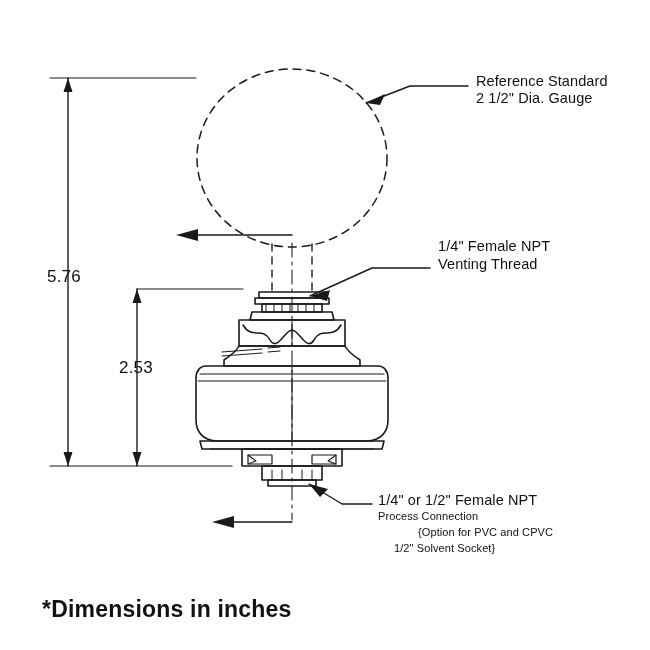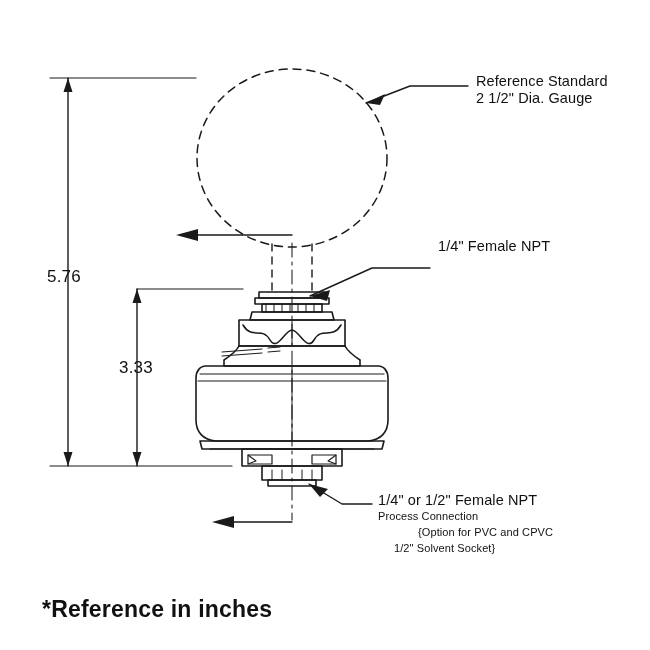--- a/index.html
+++ b/index.html
@@ -167,27 +167,28 @@
         <path d="M 282 470 L 282 480" stroke-width="1"></path>
         <path d="M 302 470 L 302 480" stroke-width="1"></path>
         <path d="M 312 470 L 312 480" stroke-width="1"></path>
       </g>
 
     </g>
   </svg>
 
   <div class="lbl dim-label ta-left" style="left:47px; top:266px;">5.76</div>
 
-  <div class="lbl dim-label ta-left" style="left:119px; top:357px;">3.33</div>
+  <div class="lbl dim-label ta-left" style="left:119px; top:357px;">2.53</div>
 
   <div class="lbl callout ta-left" style="left:476px; top:72px;">Reference Standard</div>
   <div class="lbl callout ta-left" style="left:476px; top:89px;">2 1/2" Dia. Gauge</div>
 
   <div class="lbl callout ta-left" style="left:438px; top:237px;">1/4" Female NPT</div>
+  <div class="lbl callout ta-left" style="left:438px; top:255px;">Venting Thread</div>
 
   <div class="lbl callout ta-left" style="left:378px; top:491px;">1/4" or 1/2" Female NPT</div>
   <div class="lbl callout-small ta-left" style="left:378px; top:510px;">Process Connection</div>
   <div class="lbl callout-small ta-left" style="left:378px; top:526px;margin-left:40px;">{Option for PVC and CPVC</div>
   <div class="lbl callout-small ta-left" style="left:394px; top:542px;">1/2" Solvent Socket}</div>
 
-  <div class="lbl footnote ta-left" style="left:42px; top:595px;">*Reference in inches</div>
+  <div class="lbl footnote ta-left" style="left:42px; top:595px;">*Dimensions in inches</div>
 
 </div>
 
 </body></html>

